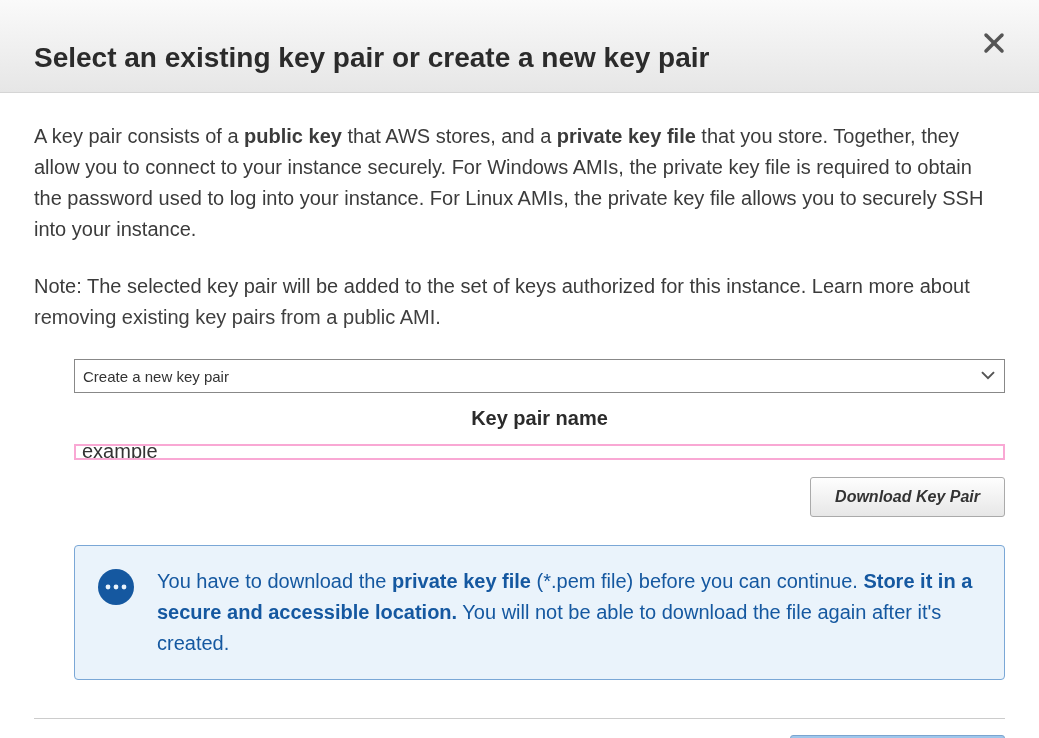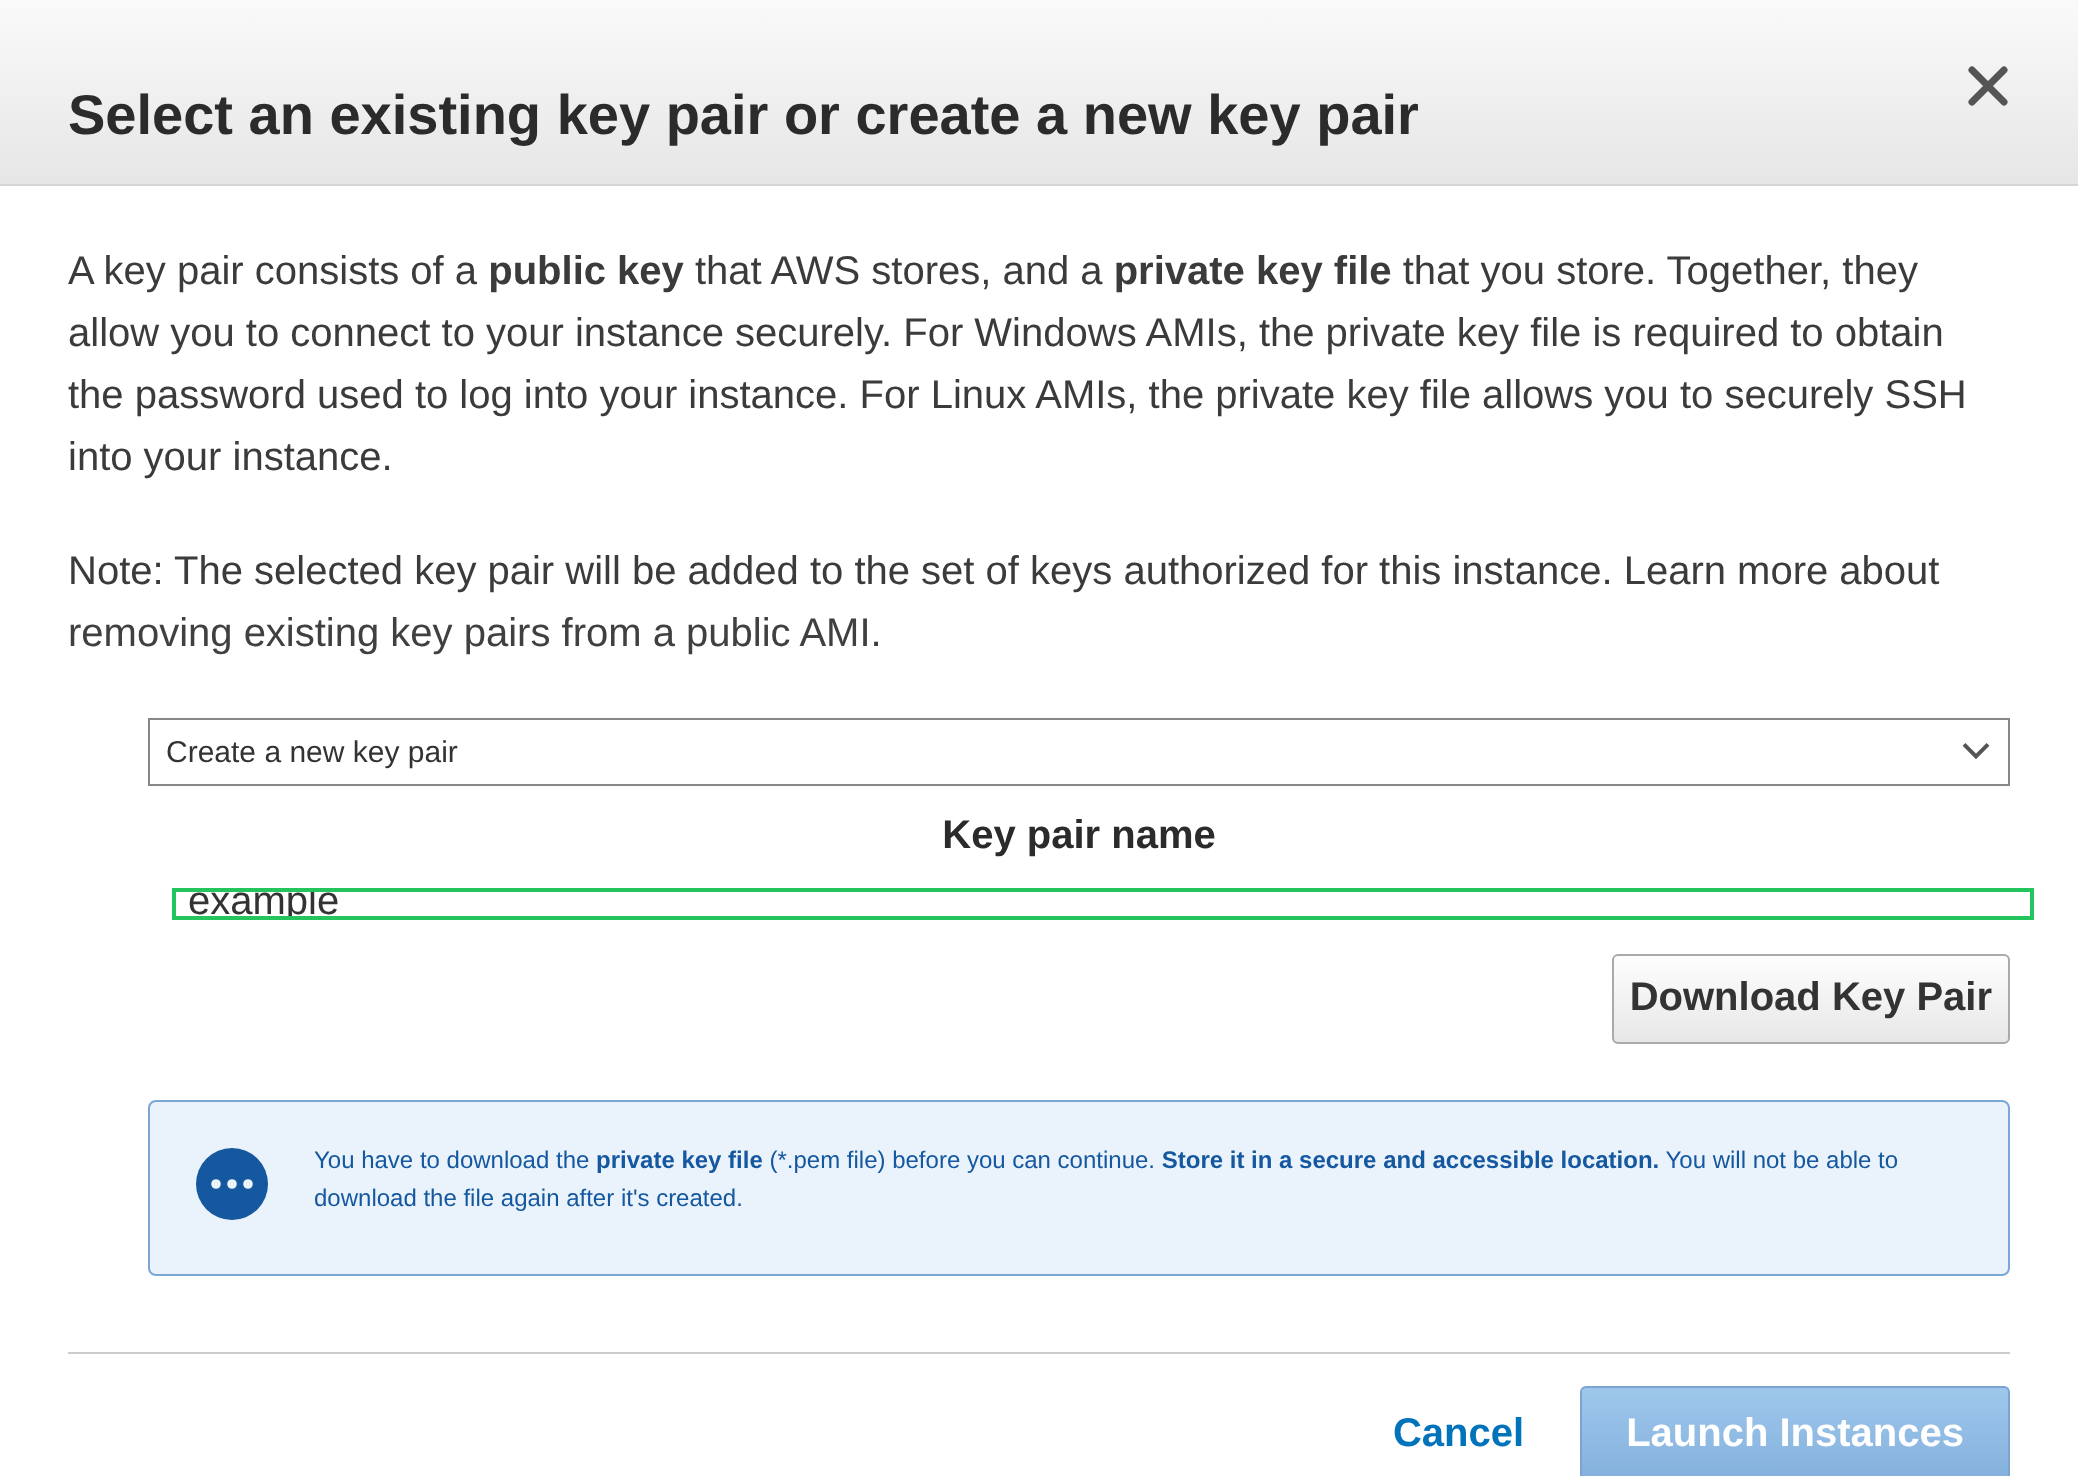--- a/index.html
+++ b/index.html
@@ -78,53 +78,53 @@
   .field-label {
     font-weight: 700;
     font-size: 20px;
     margin: 10px 0 2px 0;
     color: #2b2b2b;
     text-align: center;
   }
   .text-input {
     width: 100%;
     box-sizing: border-box;
-    border: 2px solid #22c55e;
+    border: 2px solid #f9a8d4;
     font-size: 20px;
     padding: 2px 6px;
     height: 16px;
     color: #333;
-    margin-left: 12px;
   }
   .btn-row {
     display: flex;
     justify-content: flex-end;
     margin-top: 10px;
   }
   .btn {
     display: inline-block;
-    font-size: 20px;
-    padding: 10px 8px;
+    font-size: 16px;
+    padding: 10px 24px;
     border: 1px solid #aaa;
     border-radius: 3px;
     background: linear-gradient(#fefefe, #e7e7e7);
     color: #333;
     cursor: pointer;
     font-weight: 600;
+    font-style: italic;
   }
   .info-box {
     margin: 28px 0 0 40px;
     border: 1px solid #7aa7d6;
     background: #eaf3fb;
     border-radius: 4px;
     padding: 20px 22px 20px 22px;
     display: flex;
     gap: 22px;
     color: #1558a0;
-    font-size: 12px;
+    font-size: 20px;
     line-height: 1.55;
   }
   .info-icon {
     flex: 0 0 auto;
     margin-top: 2px;
   }
   .info-text b { font-weight: 700; }
   .footer {
     margin: 30px 34px 12px 34px;
     border-top: 1px solid #ccc;

